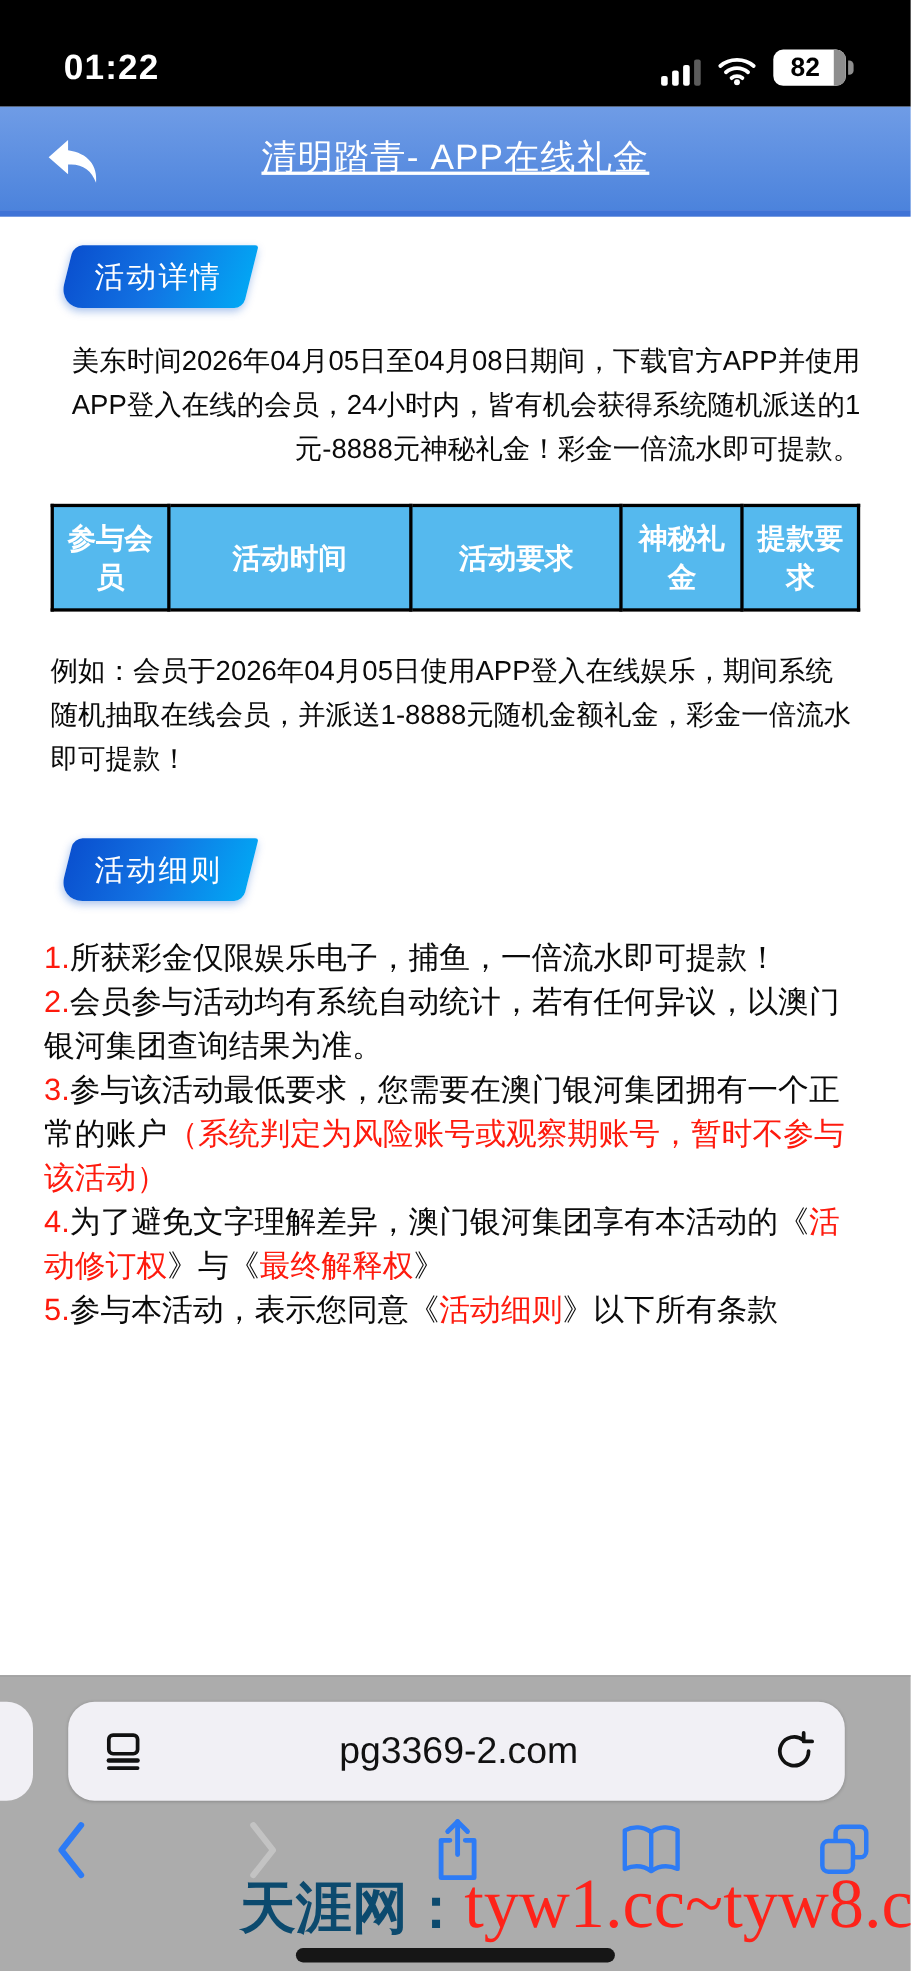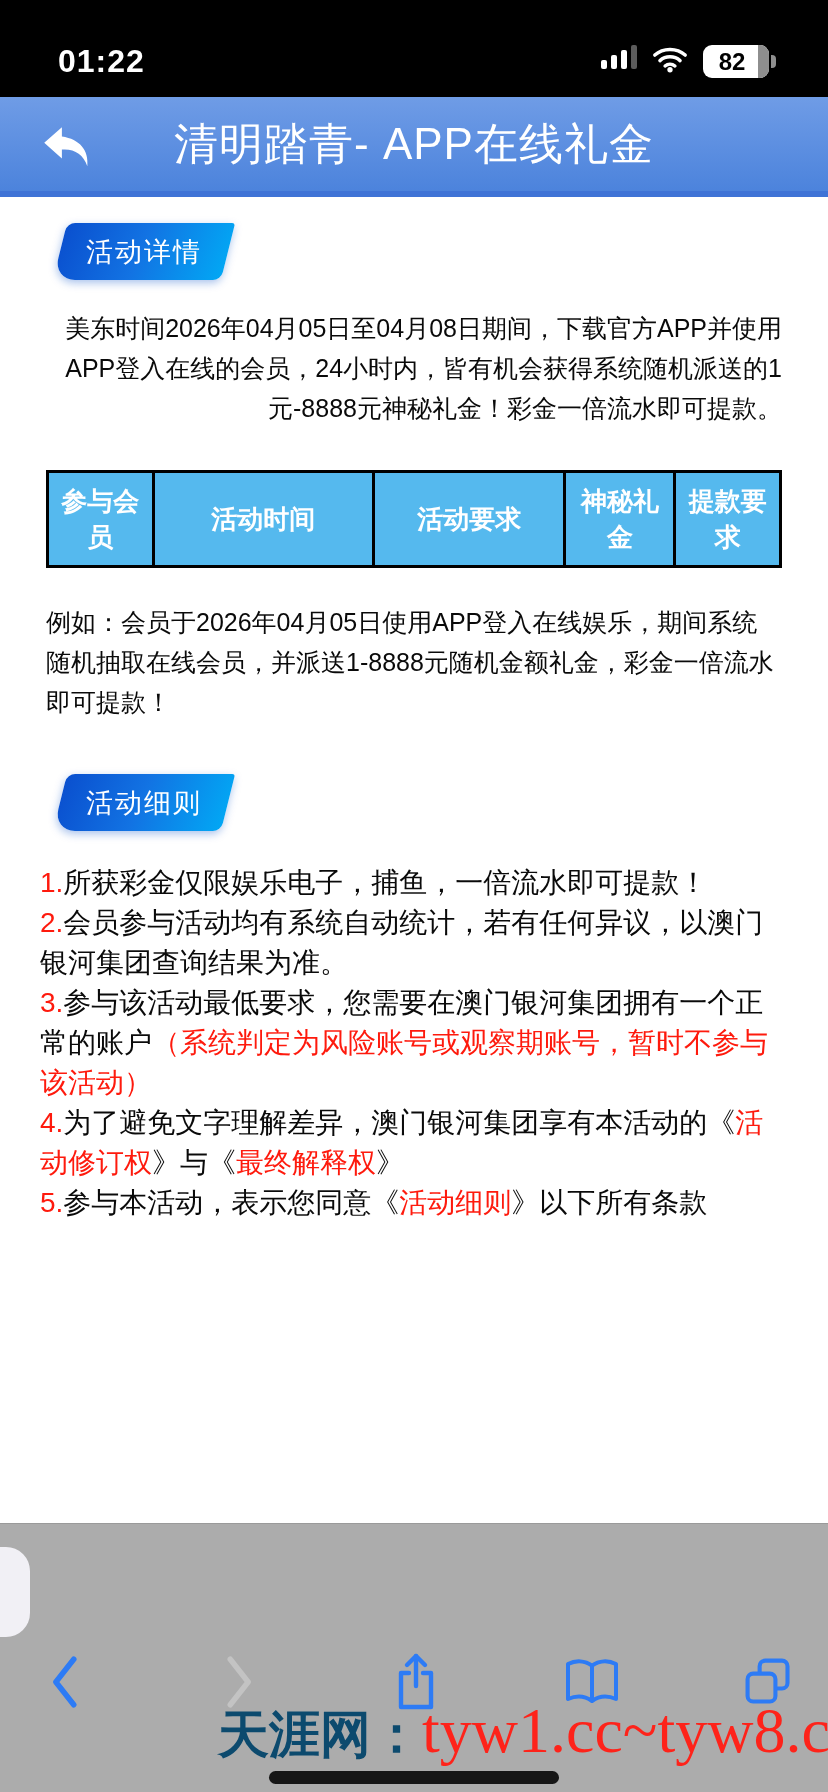--- a/index.html
+++ b/index.html
@@ -9,21 +9,21 @@
     background:#ffffff; width:828px; height:1792px;
     position:relative; overflow:hidden;
   }
   
   .status-bar {
     height:97px; background:#000; color:#fff;
     display:flex; align-items:center; justify-content:space-between;
     padding:26px 52px 0 58px;
   }
   .status-time { font-size:32px; font-weight:bold; letter-spacing:1px; }
-  .status-icons { display:flex; align-items:flex-start; gap:14px; }
+  .status-icons { display:flex; align-items:flex-end; gap:14px; }
   .cell-bars { display:flex; align-items:flex-end; gap:4px; height:24px; }
   .cell-bars i { display:block; width:6px; border-radius:2px; background:#fff; }
   .cell-bars i:nth-child(1){height:9px;}
   .cell-bars i:nth-child(2){height:14px;}
   .cell-bars i:nth-child(3){height:19px;}
   .cell-bars i:nth-child(4){height:24px; background:#5c5c5c;}
   .battery { position:relative; display:flex; align-items:center; }
   .battery-body {
     width:66px; height:33px; border-radius:9px; overflow:hidden;
     background:#fff; display:flex; align-items:center; justify-content:center;
@@ -36,21 +36,21 @@
   .battery-num { font-size:24px; font-weight:bold; color:#000; margin-right:8px; z-index:1; }
   .battery-nub { width:5px; height:13px; background:#8e8e8e; border-radius:0 4px 4px 0; margin-left:2px; }
   
   .app-header {
     height:100px; position:relative;
     background:linear-gradient(#6f9ce6, #4c83dc);
     border-bottom:6px solid #3f73d6;
     display:flex; align-items:center; justify-content:center;
   }
   .back-btn { position:absolute; left:38px; top:24px; width:54px; height:52px; cursor:pointer; }
-  .app-title { color:#fff; font-size:44px; letter-spacing:1px; }
+  .app-title { color:#fff; font-size:32px; letter-spacing:1px;text-decoration:underline; }
   
   .content { padding:0 46px; color:#0a0a0a; }
   .badge {
     width:168px; height:57px; margin-left:14px;
     background:linear-gradient(100deg,#0a50cf 0%, #1273e3 48%, #02a7f4 100%);
     transform:skewX(-14deg);
     border-radius:8px 3px 8px 22px;
     box-shadow:0 3px 8px rgba(10,80,200,.35);
     position:relative;
   }
@@ -58,21 +58,21 @@
     display:flex; height:100%; align-items:center; justify-content:center;
     transform:skewX(14deg); color:#fff; font-size:27px; letter-spacing:2px;
   }
   .badge-1 { margin-top:26px; }
   .badge-2 { margin-top:52px; }
   .para { font-size:25px; line-height:40px; }
   .para-intro { margin-top:28px;text-align:right; }
   .para-example { margin-top:34px; }
   
   table.promo {
-    width:100%; margin-top:42px; border-collapse:collapse;
+    width:100%; margin-top:30px; border-collapse:collapse;
     table-layout:fixed; text-align:center;
   }
   table.promo th, table.promo td { border:3px solid #000; }
   table.promo th {
     background:#55b9ee; color:#fff; font-size:26px; font-weight:bold;
     line-height:36px; padding:10px 4px; height:92px;
   }
   table.promo td {
     font-size:26px; line-height:38px; padding:8px 8px; height:168px;
     color:#000; background:#fff; vertical-align:middle;
@@ -190,20 +190,32 @@
       <div><span class="red">2.</span><span>会员参与活动均有系统自动统计，若有任何异议，以澳门银河集团查询结果为准。</span></div>
       <div><span class="red">3.</span><span>参与该活动最低要求，您需要在澳门银河集团拥有一个正常的账户</span><span class="red">（系统判定为风险账号或观察期账号，暂时不参与该活动）</span></div>
       <div><span class="red">4.</span><span>为了避免文字理解差异，澳门银河集团享有本活动的《</span><span class="red">活动修订权</span><span>》与《</span><span class="red">最终解释权</span><span>》</span></div>
       <div><span class="red">5.</span><span>参与本活动，表示您同意《</span><span class="red">活动细则</span><span>》以下所有条款</span></div>
     </div>
 </div>
 
 <div class="chrome">
   <div class="pill-partial"></div>
 
+  <div class="url-pill">
+    <svg class="reader" viewBox="0 0 26 26">
+      <rect x="4.5" y="3.5" width="17" height="11" rx="2.5" fill="none" stroke="#111" stroke-width="2.2"></rect>
+      <line x1="4.5" y1="18.5" x2="21.5" y2="18.5" stroke="#111" stroke-width="2.6" stroke-linecap="round"></line>
+      <line x1="4.5" y1="23" x2="21.5" y2="23" stroke="#111" stroke-width="2.2" stroke-linecap="round"></line>
+    </svg>
+    <div class="url-text">pg3369-2.com</div>
+    <svg class="reload" viewBox="0 0 26 26">
+      <path d="M21.5 13 a8.5 8.5 0 1 1 -3.2 -6.6" fill="none" stroke="#111" stroke-width="2.2" stroke-linecap="round"></path>
+      <path d="M18.6 2.2 v5 h5" fill="none" stroke="#111" stroke-width="2.2" stroke-linecap="round" stroke-linejoin="round"></path>
+    </svg>
+  </div>
 
   <div class="toolbar">
     <div class="tool-icon">
       <svg width="30" height="52" viewBox="0 0 18 32">
         <path d="M15 2 L4 16 L15 30" fill="none" stroke="#2d7bf5" stroke-width="3.4" stroke-linecap="round" stroke-linejoin="round"></path>
       </svg>
     </div>
     <div class="tool-icon">
       <svg width="30" height="52" viewBox="0 0 18 32">
         <path d="M3 2 L14 16 L3 30" fill="none" stroke="#c3c3c3" stroke-width="3.4" stroke-linecap="round" stroke-linejoin="round"></path>

